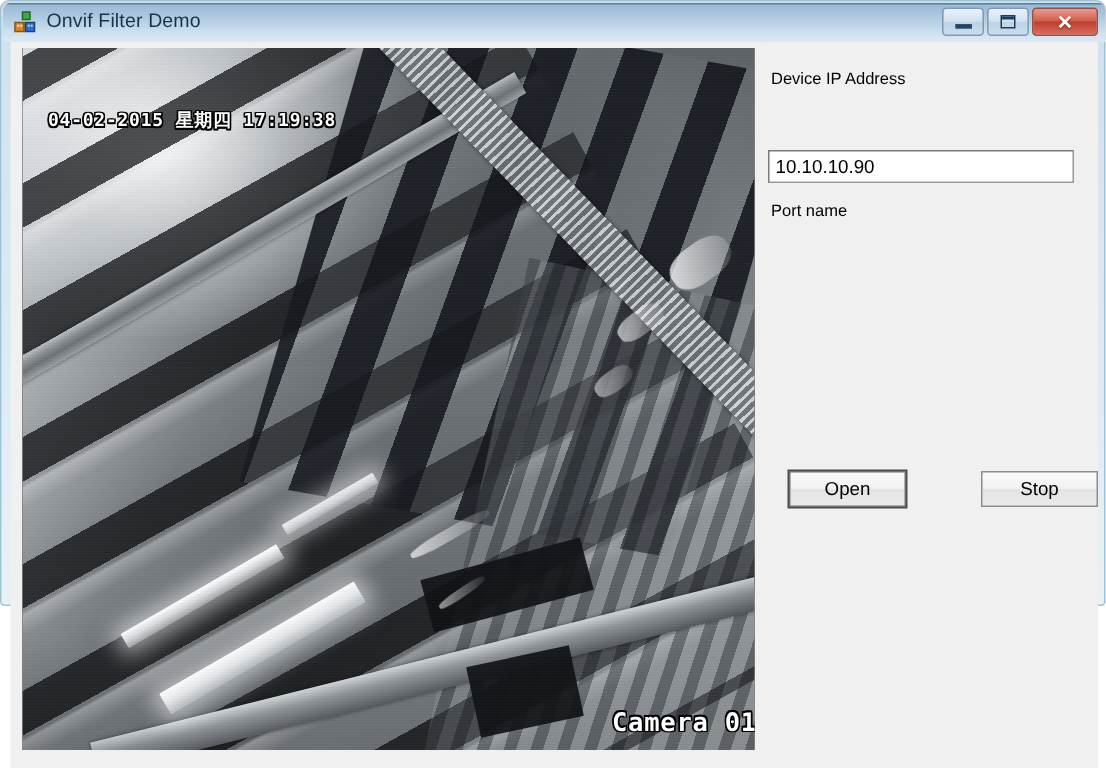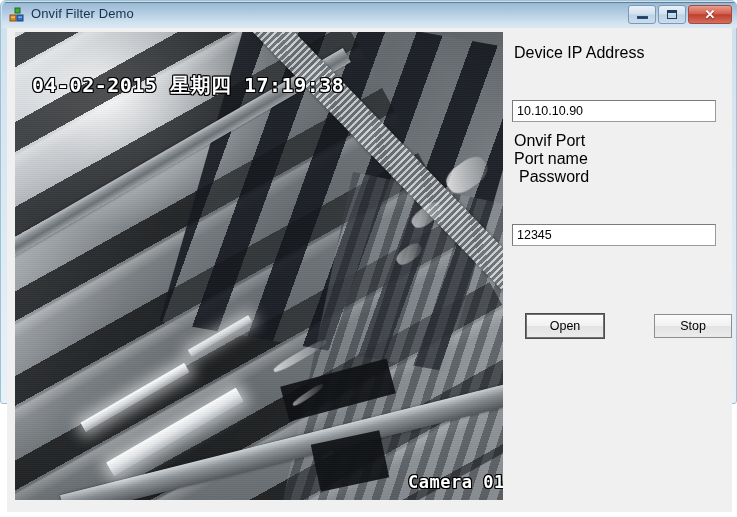--- a/index.html
+++ b/index.html
@@ -282,36 +282,36 @@
     font-family: "DejaVu Sans Mono", monospace;
     font-weight: bold;
     text-shadow:
       1px 0 0 #000, -1px 0 0 #000, 0 1px 0 #000, 0 -1px 0 #000,
       1px 1px 0 #000, -1px -1px 0 #000, 1px -1px 0 #000, -1px 1px 0 #000;
     white-space: nowrap;
     letter-spacing: 0.5px;
   }
   .osd-datetime {
     left: 17px; top: 40px;
-    font-size: 20px;
+    font-size: 12px;
   }
   .osd-camera {
     left: 345px; top: 440px;
     font-size: 17px;
     padding-left: 48px;
   }
 
   
   .form-panel {
     position: absolute;
     left: 505px; top: 18px;
     width: 216px;
   }
   .field-label {
-    font-size: 16px;
+    font-size: 11px;
     color: #000000;
     margin: 0 0 4px 2px;
     line-height: 14px;
     white-space: nowrap;
   }
   .field-label.indent { margin-left: 7px; }
   .text-input {
     display: block;
     box-sizing: border-box;
     width: 204px; height: 22px;
@@ -414,26 +414,23 @@
 
       <div class="osd osd-datetime">04-02-2015 星期四 17:19:38</div>
       <div class="osd osd-camera">Camera 01</div>
     </div>
 
     <div class="form-panel">
 
       <div class="field-label">Device IP Address</div>
       <input class="text-input" type="text" value="10.10.10.90" style="">
 
-      <div class="field-label">Onvif Port</div>
 
       <div class="field-label">Port name</div>
 
-      <div class="field-label indent">Password</div>
-      <input class="text-input" type="text" value="12345" style="">
     </div>
 
     <div class="btn-row">
       <button class="dlg-btn btn-stop">Stop</button>
       <button class="dlg-btn default-btn btn-open">Open</button>
     </div>
 
   </div>
 
   <div class="window-inner-frame"></div>

